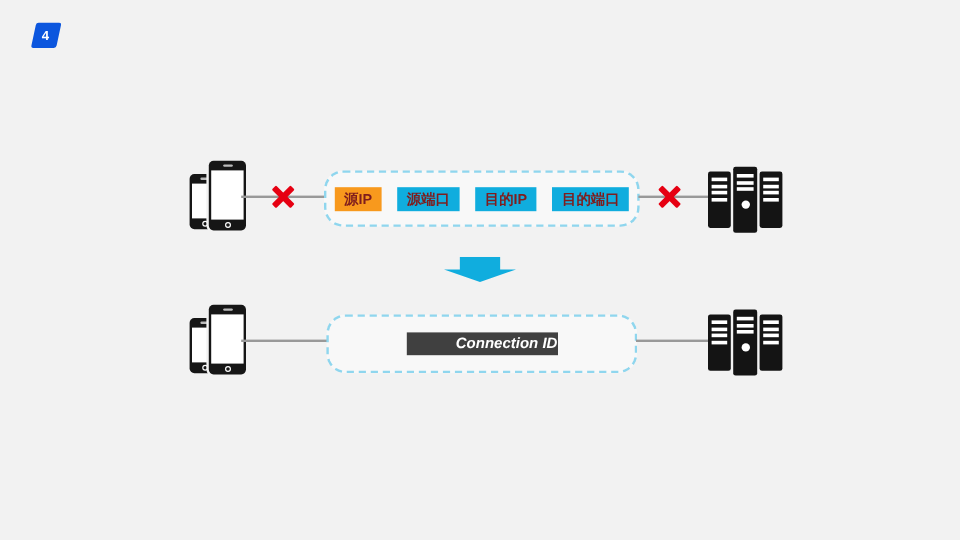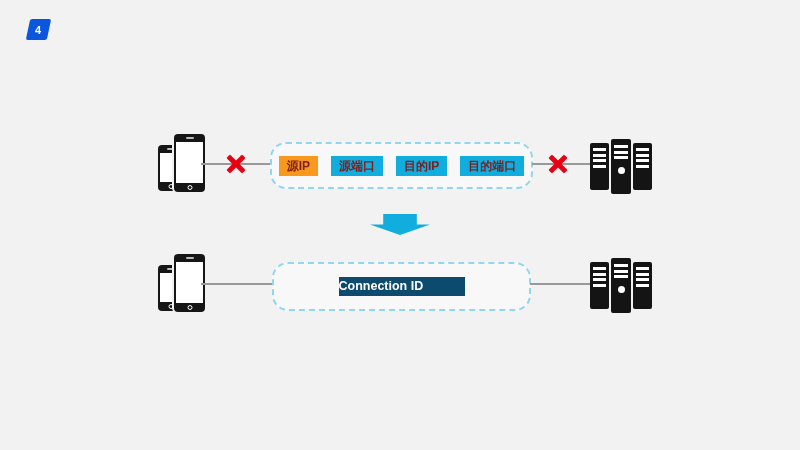--- a/index.html
+++ b/index.html
@@ -50,22 +50,22 @@
   .box-after  { left:272px; top:262px; width:259px; height:49px; }
 
   .field {
     height:20px; line-height:20px; padding:0 8px;
     font-size:12px; font-weight:bold; color:#7f1d1d;
     text-align:center; white-space:nowrap;
   }
   .field.orange { background:#F8991D; }
   .field.cyan   { background:#10ADDE; }
   .cid {
-    width:126px; height:19px; line-height:19px; background:#0c4a6e;
-    color:#fff; font-size:12.5px; font-weight:bold; text-align:left;
+    width:126px; height:19px; line-height:19px; background:#404040;
+    color:#fff; font-size:12.5px; font-weight:bold; text-align:right;font-style:italic;
   }
 
   
   .down-arrow {
     position:absolute; left:370px; top:214px; width:60px; height:21px;
     background:#10ADDE;
     clip-path:polygon(22% 0,78% 0,78% 50%,100% 50%,50% 100%,0 50%,22% 50%);
   }
 
   

